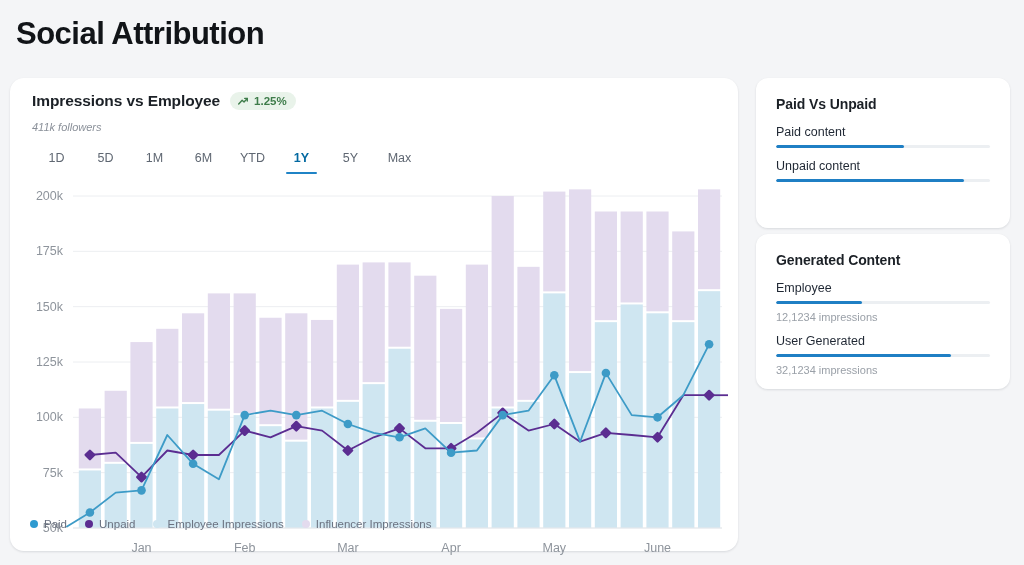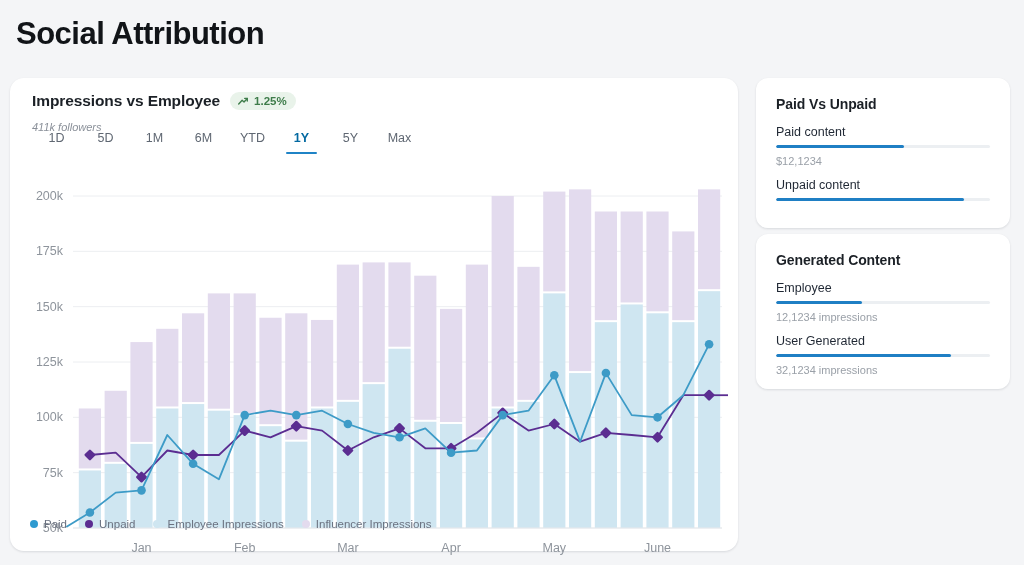--- a/index.html
+++ b/index.html
@@ -28,21 +28,21 @@
   .chart-head-row { display: flex; align-items: center; gap: 10px; }
   .chart-title { font-size: 15.5px; font-weight: 700; color: #1b2026; letter-spacing: -0.1px; }
   .badge {
     display: inline-flex; align-items: center; gap: 5px;
     background: #e9f3ea; border-radius: 11px;
     padding: 3px 9px 3px 7px;
   }
   .badge-txt { font-size: 11.5px; font-weight: 600; color: #3e7c4a; }
   .chart-sub { font-size: 11px; color: #8a9099; margin-top: 11px; font-style: italic; }
 
-  .tabs { position: absolute; left: 22px; top: 48px; display: flex; }
+  .tabs { position: absolute; left: 22px; top: 68px; display: flex; }
   .tab {
     position: relative; font-size: 12.5px; color: #5f6772; font-weight: 500;
     padding: 5px 0 9px 0; width: 49px; text-align: center; cursor: pointer;
   }
   .tab.active { color: #0369a1; font-weight: 600; }
   .tab.active:after {
     content: ""; position: absolute; left: 9px; right: 9px; bottom: 0;
     height: 2px; background: #1f83c6; border-radius: 1px;
   }
 
@@ -239,21 +239,20 @@
   </div>
 
   <div class="side-card" id="card-paid">
     <div class="side-title">Paid Vs Unpaid</div>
     <div id="paid-metrics">
         <div class="metric">
           <div class="metric-label">Paid content</div>
           <div class="bar-track">
             <div class="bar-fill" style="width: 60%;"></div>
           </div>
-          <div class="metric-value">$12,1234</div>
         </div>
         <div class="metric">
           <div class="metric-label">Unpaid content</div>
           <div class="bar-track">
             <div class="bar-fill" style="width: 88%;"></div>
           </div>
         </div>
       </div>
   </div>
 

